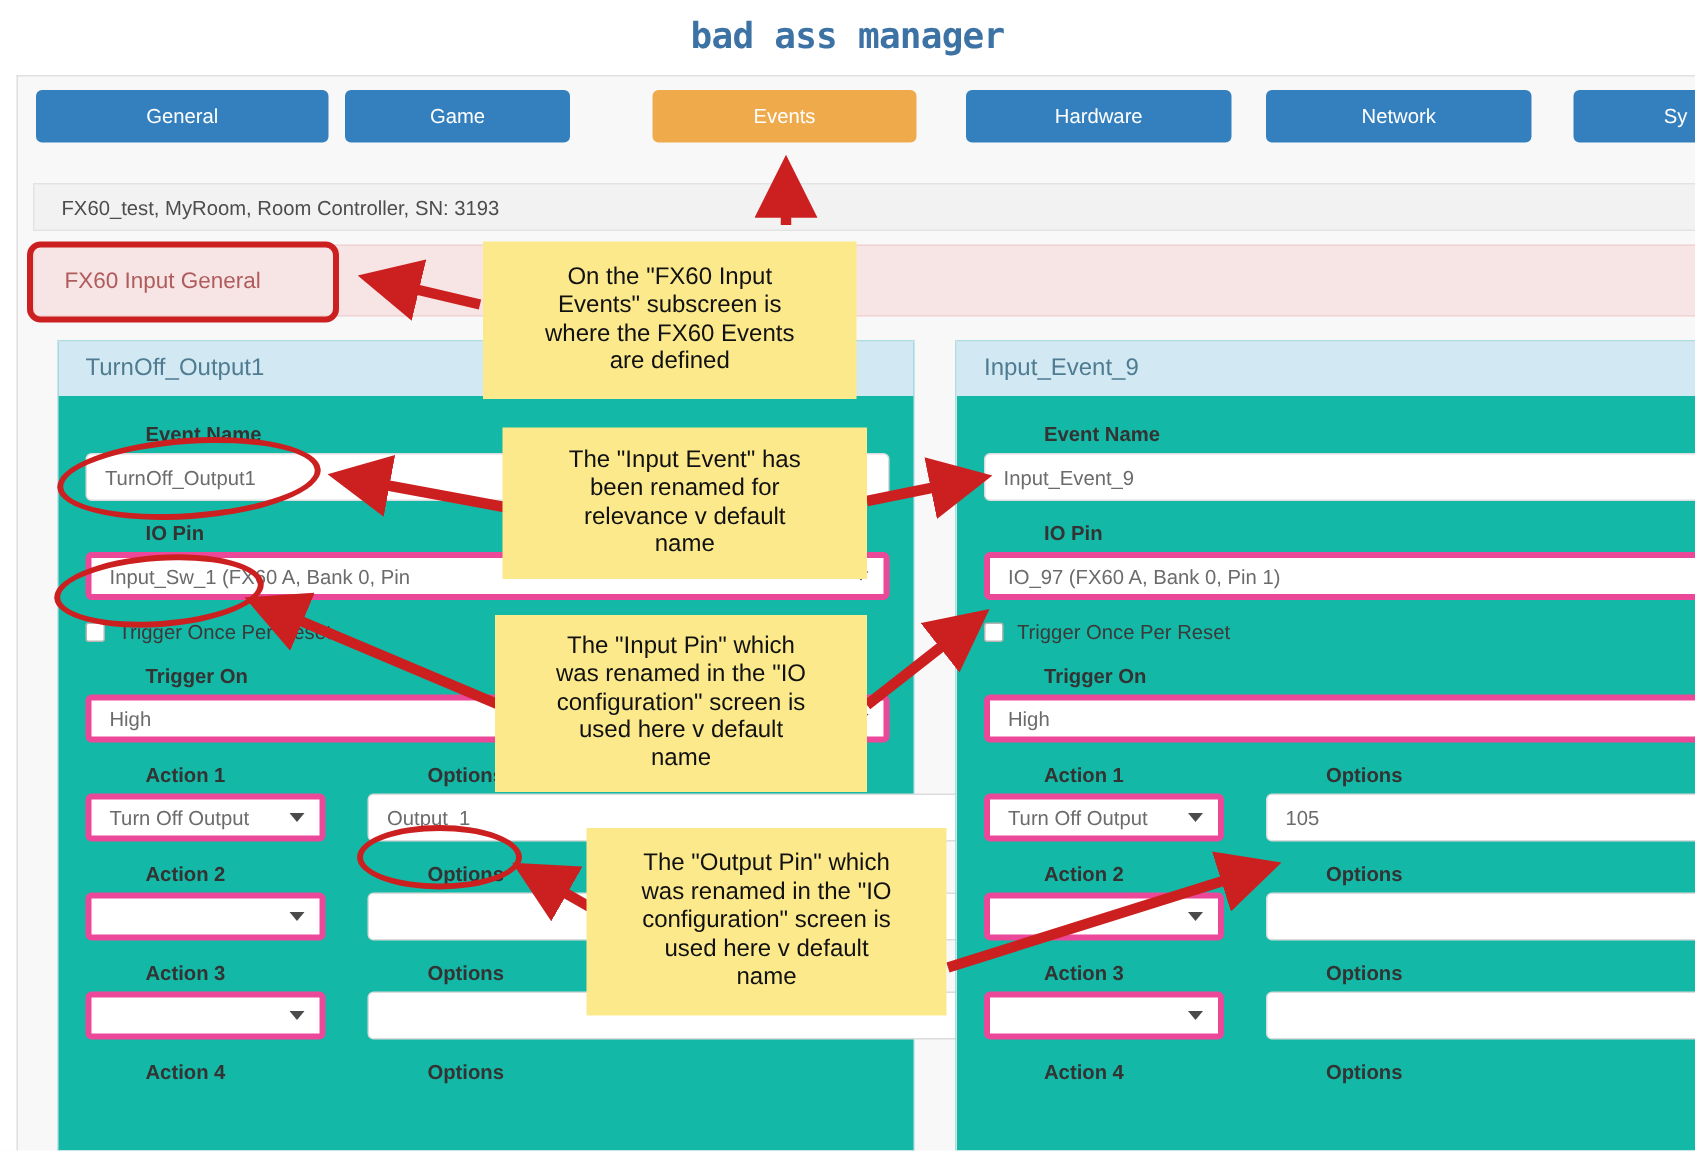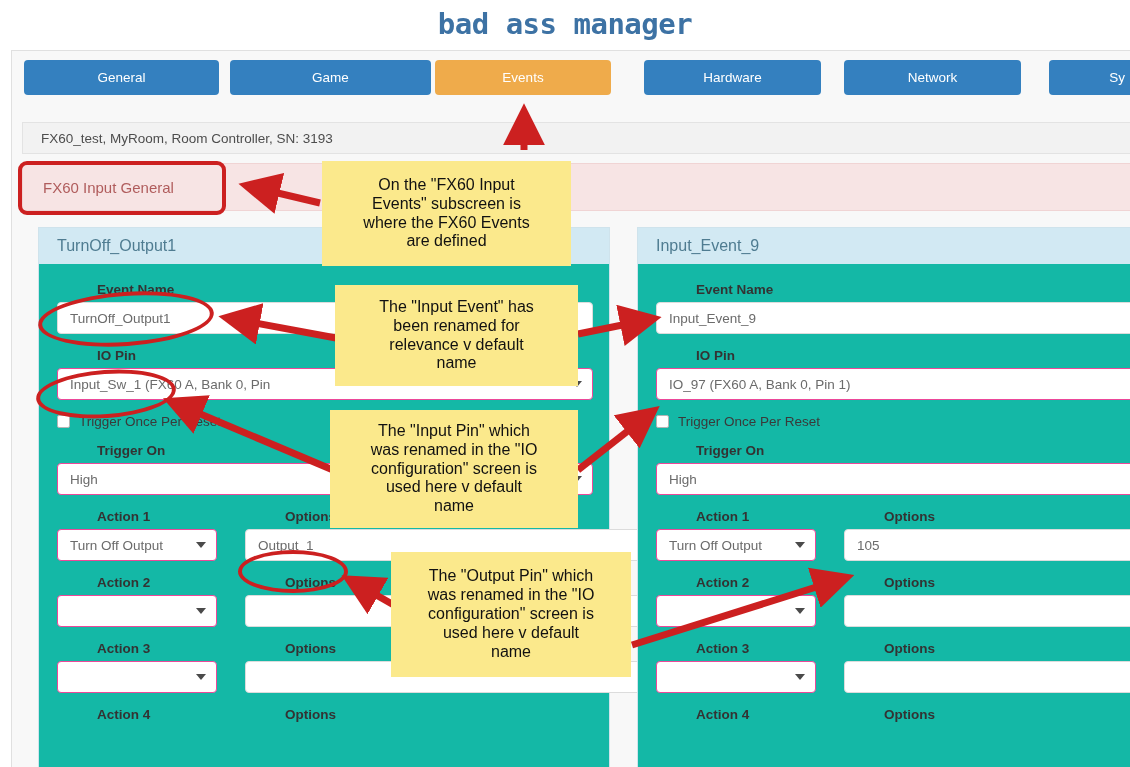--- a/index.html
+++ b/index.html
@@ -7,21 +7,21 @@
     width:1130px;height:767px;position:relative;overflow:hidden;
     background:#ffffff;
     font-family:"Liberation Sans","DejaVu Sans",sans-serif;
   }
 
   
   #app-title{
     position:absolute;left:0;top:0;width:1130px;height:48px;
     display:flex;align-items:center;justify-content:center;
     font-family:"DejaVu Sans Mono","Liberation Mono",monospace;
-    font-size:29px;font-weight:700;letter-spacing:-0.5px;
+    font-size:24px;font-weight:700;letter-spacing:-0.5px;
     color:#3d72a4;
     text-transform:lowercase;
   }
 
   
   #main-panel{
     position:absolute;left:11px;top:50px;width:1124px;height:717px;
     background:#f8f8f8;border:1px solid #e0e0e0;border-bottom:none;
     box-sizing:border-box;
   }
@@ -78,21 +78,21 @@
   }
   .fld-label.first{margin-top:0;}
 
   .txt{
     height:32px;border:1px solid #dcdcdc;border-radius:4px;
     background:#fff;box-sizing:border-box;
     display:flex;align-items:center;padding-left:12px;
     font-size:13.5px;color:#6b6b6b;
   }
   .sel{
-    height:32px;border:1px solid #ec4899;border-radius:4px;
+    height:32px;border:4px solid #ec4899;border-radius:4px;
     background:#fff;box-sizing:border-box;
     display:flex;align-items:center;padding-left:12px;padding-right:10px;
     font-size:13.5px;color:#6b6b6b;position:relative;
   }
   .sel .caret{
     position:absolute;right:10px;top:50%;transform:translateY(-50%);
     width:0;height:0;border-left:5px solid transparent;
     border-right:5px solid transparent;border-top:6px solid #4a4a4a;
   }
 
@@ -140,21 +140,21 @@
 </style>
 </head>
 <body>
 
 <div id="app-title">bad Ass manager</div>
 
 <div id="main-panel"></div>
 
 <div id="tab-bar">
   <div class="tab" style="left:13px;width:195px;">General</div>
-  <div class="tab" style="left:219px;width:201px;">Game</div>
+  <div class="tab" style="left:219px;width:150px;">Game</div>
   <div class="tab active" style="left:424px;width:176px;">Events</div>
   <div class="tab" style="left:833px;width:177px;">Network</div>
   <div class="tab" style="left:633px;width:177px;">Hardware</div>
   <div class="tab" style="left:1038px;width:90px;justify-content:flex-end;padding-right:14px;">Sy</div>
 </div>
 
 <div id="breadcrumb">
   <span>FX60_test, MyRoom, Room Controller, SN: 3193</span>
 </div>
 

